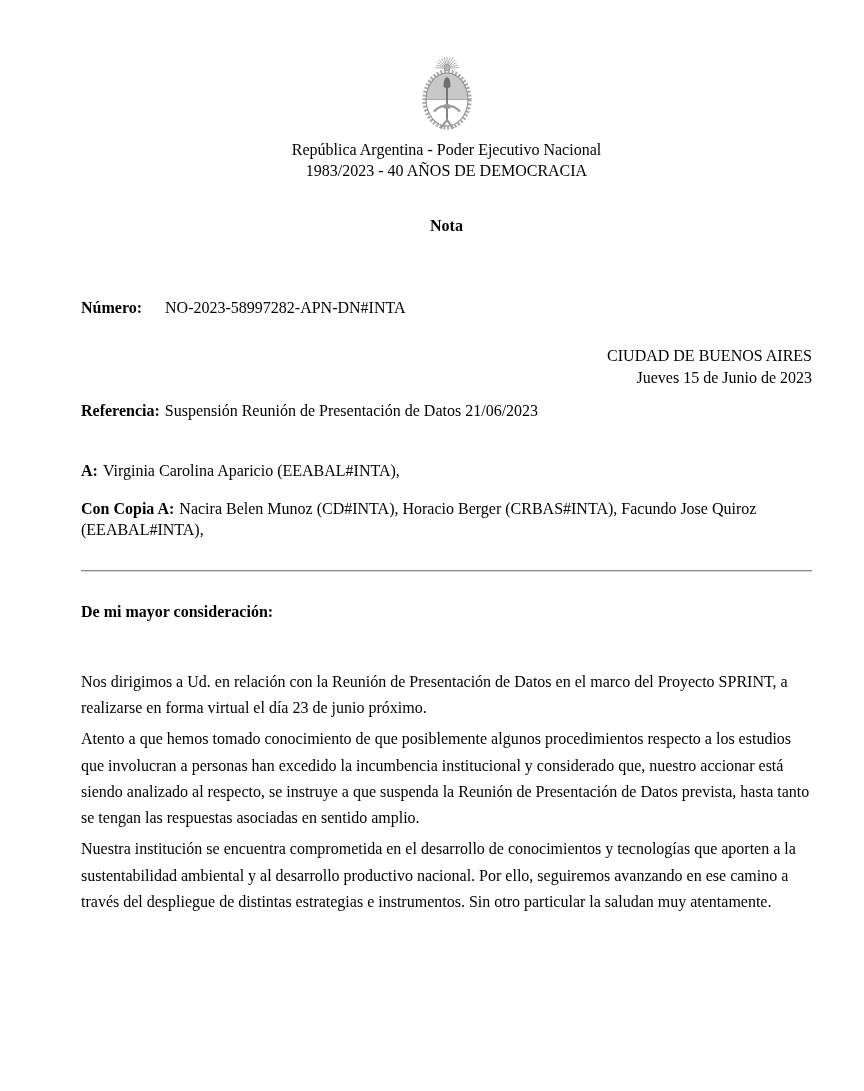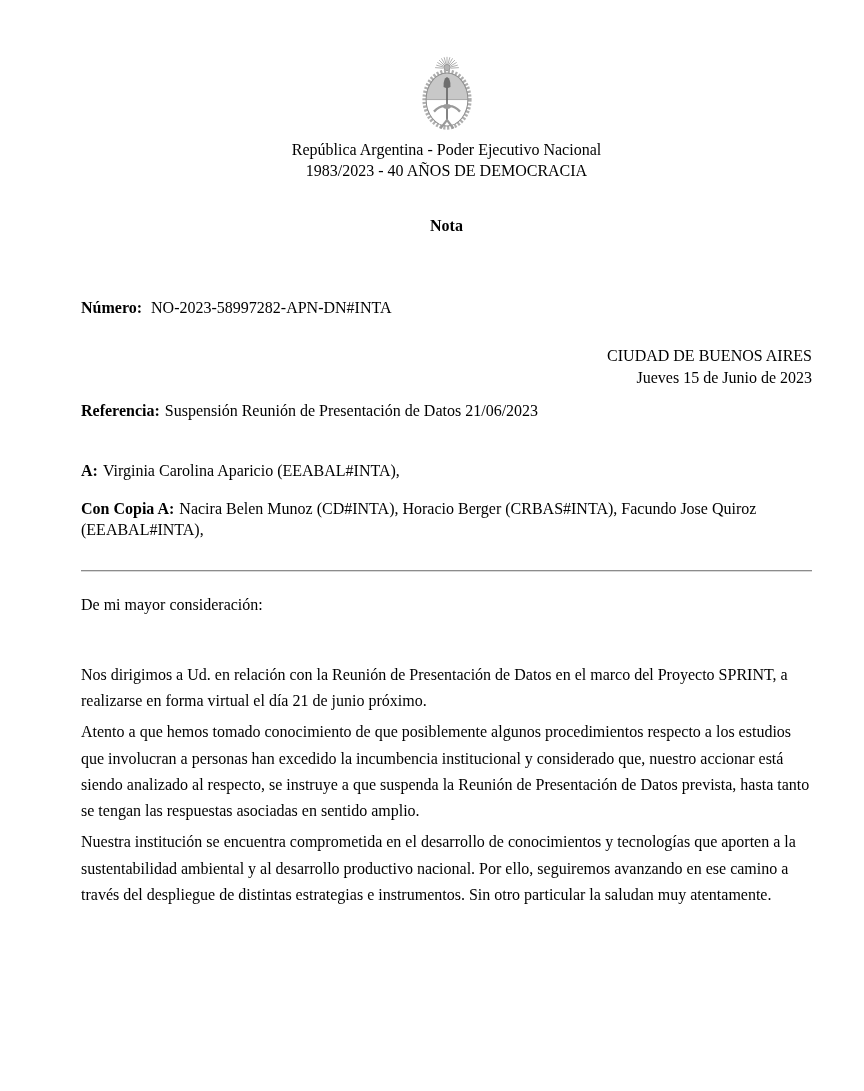--- a/index.html
+++ b/index.html
@@ -16,34 +16,34 @@
     background: #ffffff;
     padding: 55px 52px 0 81px;
     overflow: hidden;
   }
   .letterhead { text-align: center; }
   .arms-wrap { display: block; margin: 0 auto 6px; width: 80px; height: 78px; }
   .letterhead-line { font-size: 16px; line-height: 21px; }
   .doc-type { margin-top: 36px; font-weight: bold; font-size: 16px; }
   .numero-line { margin-top: 64px; }
   .label { font-weight: bold; }
-  .numero-line .label { margin-right: 9px; }
+  .numero-line .label { margin-right: 23px; }
   .inline-label { margin-right: 5px; }
   .place-date { margin-top: 28px; text-align: right; line-height: 22px; }
   .referencia-line { margin-top: 13px; }
   .to-line { margin-top: 40px; line-height: 21px; }
   .cc-line { margin-top: 18px; line-height: 20.5px; }
   hr.separator {
     margin-top: 30px;
     border: 0;
     height: 2px;
     border-top: 1px solid #8c8c8c;
     border-bottom: 1px solid #d9d9d9;
   }
-  .salutation { margin-top: 24px; font-weight: normal; }
+  .salutation { margin-top: 31px; font-weight: bold; }
   .body-text { margin-top: 48px; }
   .body-text p { line-height: 1.64; margin-bottom: 5px; }
 </style>
 </head>
 <body>
 
 <div class="page">
 
   <div class="letterhead">
     <span class="arms-wrap">
@@ -107,18 +107,18 @@
 
   <p class="cc-line">
     <span class="label inline-label">Con Copia A:</span><span>Nacira Belen Munoz (CD#INTA), Horacio Berger (CRBAS#INTA), Facundo Jose Quiroz (EEABAL#INTA),</span>
   </p>
 
   <hr class="separator">
 
   <p class="salutation">De mi mayor consideración:</p>
 
   <div class="body-text">
-    <p>Nos dirigimos a Ud. en relación con la Reunión de Presentación de Datos en el marco del Proyecto SPRINT, a realizarse en forma virtual el día 21 de junio próximo.</p>
+    <p>Nos dirigimos a Ud. en relación con la Reunión de Presentación de Datos en el marco del Proyecto SPRINT, a realizarse en forma virtual el día 23 de junio próximo.</p>
     <p>Atento a que hemos tomado conocimiento de que posiblemente algunos procedimientos respecto a los estudios que involucran a personas han excedido la incumbencia institucional y considerado que, nuestro accionar está siendo analizado al respecto, se instruye a que suspenda la Reunión de Presentación de Datos prevista, hasta tanto se tengan las respuestas asociadas en sentido amplio.</p>
     <p>Nuestra institución se encuentra comprometida en el desarrollo de conocimientos y tecnologías que aporten a la sustentabilidad ambiental y al desarrollo productivo nacional. Por ello, seguiremos avanzando en ese camino a través del despliegue de distintas estrategias e instrumentos. Sin otro particular la saludan muy atentamente.</p>
   </div>
 
 </div>
 
 </body></html>

